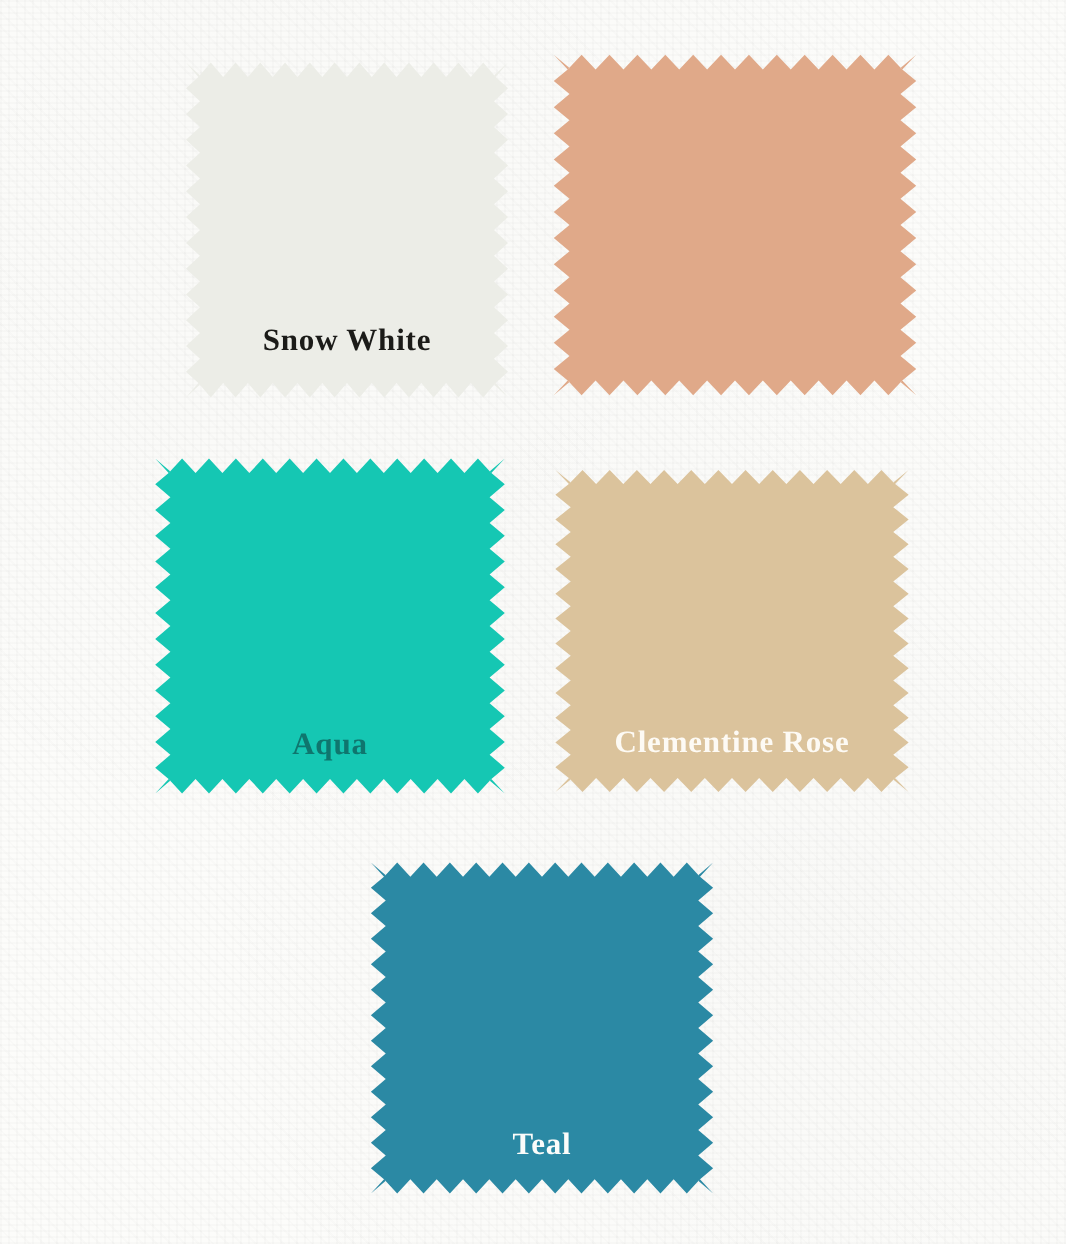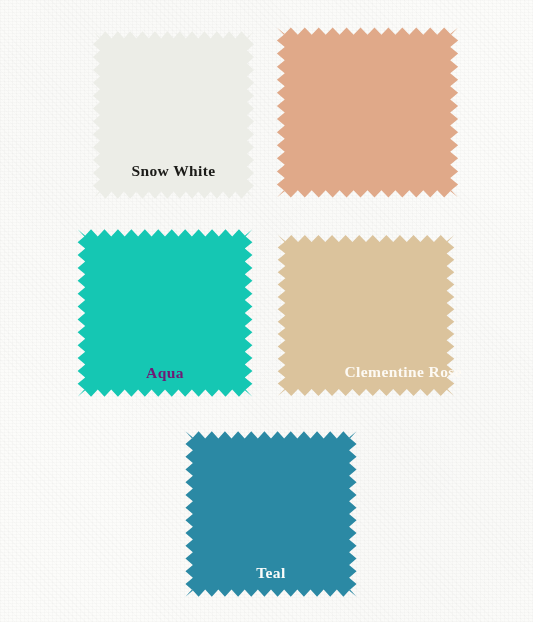--- a/index.html
+++ b/index.html
@@ -64,21 +64,21 @@
   
   #swatch-snow-white   { left: 86px;  top: 24px;  width: 175px; height: 182px; }
   #swatch-pink-adobe   { left: 269px; top: 20px;  width: 197px; height: 185px; }
   #swatch-aqua         { left: 70px;  top: 222px; width: 190px; height: 182px; }
   #swatch-clementine   { left: 270px; top: 228px; width: 192px; height: 175px; }
   #swatch-teal         { left: 178px; top: 424px; width: 186px; height: 180px; }
 
   #swatch-snow-white .swatch-label { bottom: 26px; }
   #swatch-pink-adobe .swatch-label { bottom: 20px; }
   #swatch-aqua       .swatch-label { bottom: 22px; }
-  #swatch-clementine .swatch-label { bottom: 22px; text-align: right; }
+  #swatch-clementine .swatch-label { bottom: 22px; }
   #swatch-teal       .swatch-label { bottom: 22px; }
 </style>
 </head>
 <body>
 
 <div class="paper-texture"></div>
 
 <div class="swatch-board">
 
   <div class="swatch" id="swatch-snow-white">
@@ -91,21 +91,21 @@
   <div class="swatch" id="swatch-pink-adobe">
     <svg viewBox="0 0 200 200" preserveAspectRatio="none">
       <polygon class="sw-poly" fill="#e0a989" points="8.00,8.00 15.08,16.00 22.15,8.00 29.23,16.00 36.31,8.00 43.38,16.00 50.46,8.00 57.54,16.00 64.62,8.00 71.69,16.00 78.77,8.00 85.85,16.00 92.92,8.00 100.00,16.00 107.08,8.00 114.15,16.00 121.23,8.00 128.31,16.00 135.38,8.00 142.46,16.00 149.54,8.00 156.62,16.00 163.69,8.00 170.77,16.00 177.85,8.00 184.92,16.00 192.00,8.00 184.00,15.08 192.00,22.15 184.00,29.23 192.00,36.31 184.00,43.38 192.00,50.46 184.00,57.54 192.00,64.62 184.00,71.69 192.00,78.77 184.00,85.85 192.00,92.92 184.00,100.00 192.00,107.08 184.00,114.15 192.00,121.23 184.00,128.31 192.00,135.38 184.00,142.46 192.00,149.54 184.00,156.62 192.00,163.69 184.00,170.77 192.00,177.85 184.00,184.92 192.00,192.00 184.92,184.00 177.85,192.00 170.77,184.00 163.69,192.00 156.62,184.00 149.54,192.00 142.46,184.00 135.38,192.00 128.31,184.00 121.23,192.00 114.15,184.00 107.08,192.00 100.00,184.00 92.92,192.00 85.85,184.00 78.77,192.00 71.69,184.00 64.62,192.00 57.54,184.00 50.46,192.00 43.38,184.00 36.31,192.00 29.23,184.00 22.15,192.00 15.08,184.00 8.00,192.00 16.00,184.92 8.00,177.85 16.00,170.77 8.00,163.69 16.00,156.62 8.00,149.54 16.00,142.46 8.00,135.38 16.00,128.31 8.00,121.23 16.00,114.15 8.00,107.08 16.00,100.00 8.00,92.92 16.00,85.85 8.00,78.77 16.00,71.69 8.00,64.62 16.00,57.54 8.00,50.46 16.00,43.38 8.00,36.31 16.00,29.23 8.00,22.15 16.00,15.08"></polygon>
     </svg>
   </div>
 
   <div class="swatch" id="swatch-aqua">
     <svg viewBox="0 0 200 200" preserveAspectRatio="none">
       <polygon class="sw-poly" fill="#15c7b3" points="8.00,8.00 15.08,16.00 22.15,8.00 29.23,16.00 36.31,8.00 43.38,16.00 50.46,8.00 57.54,16.00 64.62,8.00 71.69,16.00 78.77,8.00 85.85,16.00 92.92,8.00 100.00,16.00 107.08,8.00 114.15,16.00 121.23,8.00 128.31,16.00 135.38,8.00 142.46,16.00 149.54,8.00 156.62,16.00 163.69,8.00 170.77,16.00 177.85,8.00 184.92,16.00 192.00,8.00 184.00,15.08 192.00,22.15 184.00,29.23 192.00,36.31 184.00,43.38 192.00,50.46 184.00,57.54 192.00,64.62 184.00,71.69 192.00,78.77 184.00,85.85 192.00,92.92 184.00,100.00 192.00,107.08 184.00,114.15 192.00,121.23 184.00,128.31 192.00,135.38 184.00,142.46 192.00,149.54 184.00,156.62 192.00,163.69 184.00,170.77 192.00,177.85 184.00,184.92 192.00,192.00 184.92,184.00 177.85,192.00 170.77,184.00 163.69,192.00 156.62,184.00 149.54,192.00 142.46,184.00 135.38,192.00 128.31,184.00 121.23,192.00 114.15,184.00 107.08,192.00 100.00,184.00 92.92,192.00 85.85,184.00 78.77,192.00 71.69,184.00 64.62,192.00 57.54,184.00 50.46,192.00 43.38,184.00 36.31,192.00 29.23,184.00 22.15,192.00 15.08,184.00 8.00,192.00 16.00,184.92 8.00,177.85 16.00,170.77 8.00,163.69 16.00,156.62 8.00,149.54 16.00,142.46 8.00,135.38 16.00,128.31 8.00,121.23 16.00,114.15 8.00,107.08 16.00,100.00 8.00,92.92 16.00,85.85 8.00,78.77 16.00,71.69 8.00,64.62 16.00,57.54 8.00,50.46 16.00,43.38 8.00,36.31 16.00,29.23 8.00,22.15 16.00,15.08"></polygon>
     </svg>
-    <div class="swatch-label" style="color: #701a75;">Aqua</div>
+    <div class="swatch-label" style="color: #0f766e;">Aqua</div>
   </div>
 
   <div class="swatch" id="swatch-clementine">
     <svg viewBox="0 0 200 200" preserveAspectRatio="none">
       <polygon class="sw-poly" fill="#dbc39c" points="8.00,8.00 15.08,16.00 22.15,8.00 29.23,16.00 36.31,8.00 43.38,16.00 50.46,8.00 57.54,16.00 64.62,8.00 71.69,16.00 78.77,8.00 85.85,16.00 92.92,8.00 100.00,16.00 107.08,8.00 114.15,16.00 121.23,8.00 128.31,16.00 135.38,8.00 142.46,16.00 149.54,8.00 156.62,16.00 163.69,8.00 170.77,16.00 177.85,8.00 184.92,16.00 192.00,8.00 184.00,15.08 192.00,22.15 184.00,29.23 192.00,36.31 184.00,43.38 192.00,50.46 184.00,57.54 192.00,64.62 184.00,71.69 192.00,78.77 184.00,85.85 192.00,92.92 184.00,100.00 192.00,107.08 184.00,114.15 192.00,121.23 184.00,128.31 192.00,135.38 184.00,142.46 192.00,149.54 184.00,156.62 192.00,163.69 184.00,170.77 192.00,177.85 184.00,184.92 192.00,192.00 184.92,184.00 177.85,192.00 170.77,184.00 163.69,192.00 156.62,184.00 149.54,192.00 142.46,184.00 135.38,192.00 128.31,184.00 121.23,192.00 114.15,184.00 107.08,192.00 100.00,184.00 92.92,192.00 85.85,184.00 78.77,192.00 71.69,184.00 64.62,192.00 57.54,184.00 50.46,192.00 43.38,184.00 36.31,192.00 29.23,184.00 22.15,192.00 15.08,184.00 8.00,192.00 16.00,184.92 8.00,177.85 16.00,170.77 8.00,163.69 16.00,156.62 8.00,149.54 16.00,142.46 8.00,135.38 16.00,128.31 8.00,121.23 16.00,114.15 8.00,107.08 16.00,100.00 8.00,92.92 16.00,85.85 8.00,78.77 16.00,71.69 8.00,64.62 16.00,57.54 8.00,50.46 16.00,43.38 8.00,36.31 16.00,29.23 8.00,22.15 16.00,15.08"></polygon>
     </svg>
     <div class="swatch-label" style="color: rgb(253, 250, 244);">Clementine Rose</div>
   </div>
 
   <div class="swatch" id="swatch-teal">

